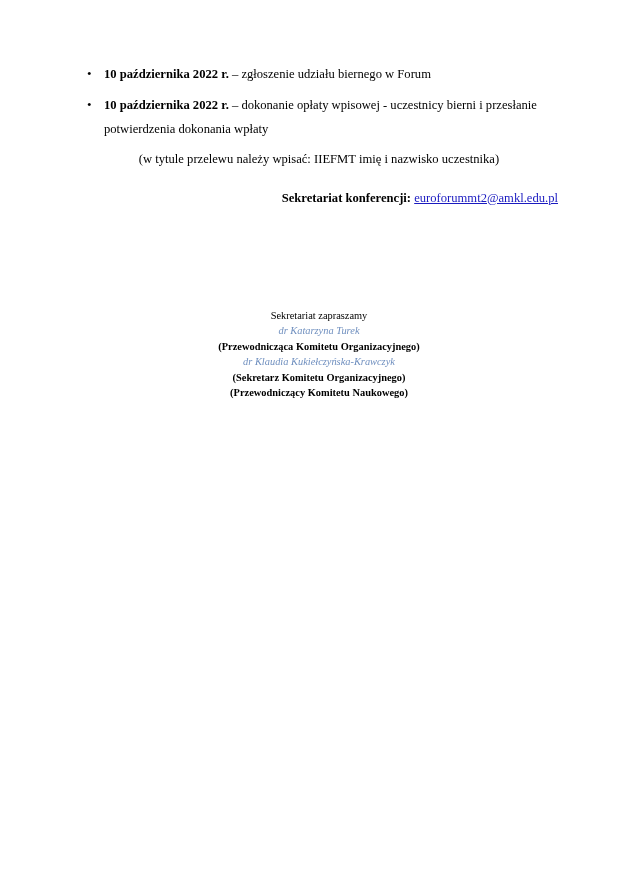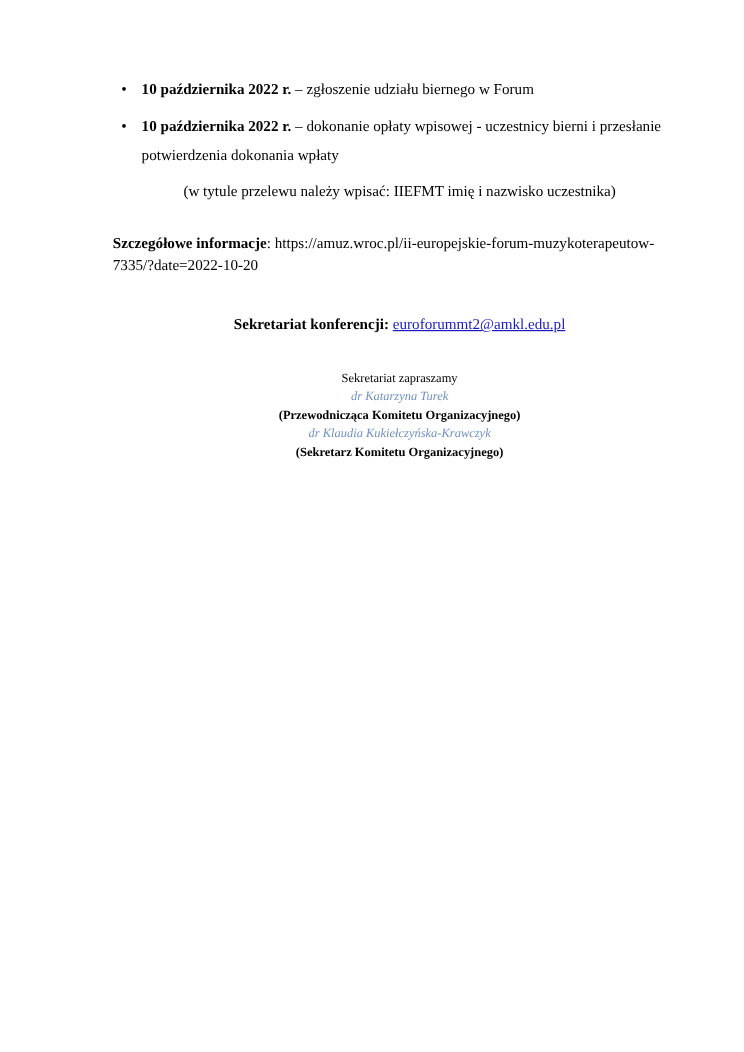--- a/index.html
+++ b/index.html
@@ -10,21 +10,21 @@
   body {
     width: 620px;
     height: 877px;
     font-family: "Liberation Serif", serif;
     color: #000000;
     position: relative;
     overflow: hidden;
   }
   .page {
     position: absolute;
-    left: 18px;
+    left: 4px;
     top: 0;
     width: 496px;
     height: 877px;
     background: #ffffff;
   }
   .content {
     position: absolute;
     left: 76px;
     top: 62px;
     width: 478px;
@@ -63,22 +63,22 @@
   }
   .para {
     font-size: 12.6px;
     line-height: 1.45;
     margin-top: 22px;
     text-align: left;
   }
   .para2 {
     font-size: 12.6px;
     line-height: 1.45;
-    margin-top: 31px;
-    text-align: center;
+    margin-top: 17px;
+    text-align: right;
   }
   a.maillink {
     color: #1a1ac0;
     text-decoration: underline;
   }
   .signature {
     position: absolute;
     left: 0;
     top: 246px;
     width: 478px;
@@ -109,31 +109,29 @@
         <span class="b">10 października 2022 r.</span><span> – zgłoszenie udziału biernego w Forum</span>
       </li>
       <li>
         <span class="b">10 października 2022 r.</span><span> – dokonanie opłaty wpisowej - uczestnicy bierni i przesłanie potwierdzenia dokonania wpłaty</span>
       </li>
     </ul>
 
 
     <div class="centered title-line">(w tytule przelewu należy wpisać: IIEFMT imię i nazwisko uczestnika)</div>
 
-    <div class="para">
-      <span class="b">Szczegółowe informacje</span><span>: </span><span>https://amuz.wroc.pl/ii-europejskie-forum-muzykoterapeutow-7335/?date=2022-10-20</span>
-    </div>
 
     <div class="para2">
       <span class="b">Sekretariat konferencji:</span>
       <a class="maillink" href="#">euroforummt2@amkl.edu.pl</a>
     </div>
 
     <div class="signature">
       <div class="greet">Sekretariat zapraszamy</div>
       <div class="name">dr Katarzyna Turek</div>
       <div class="role">(Przewodnicząca Komitetu Organizacyjnego)</div>
       <div class="name">dr Klaudia Kukiełczyńska-Krawczyk</div>
       <div class="role">(Sekretarz Komitetu Organizacyjnego)</div>
+      <div class="role">(Przewodniczący Komitetu Naukowego)</div>
     </div>
 
   </div>
 </div>
 
 </body></html>

